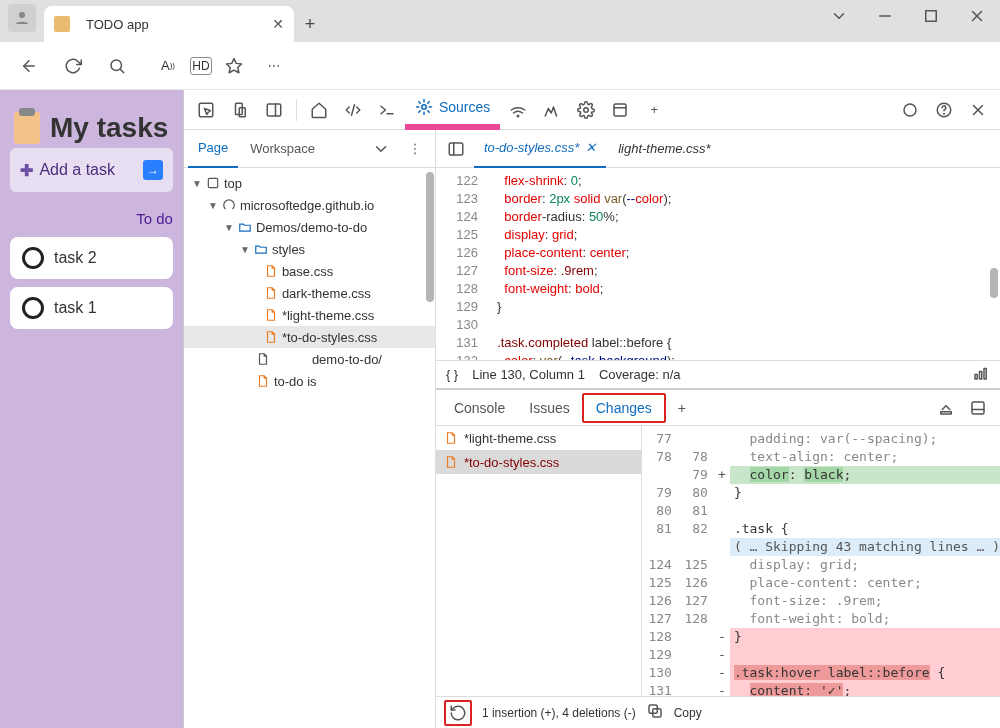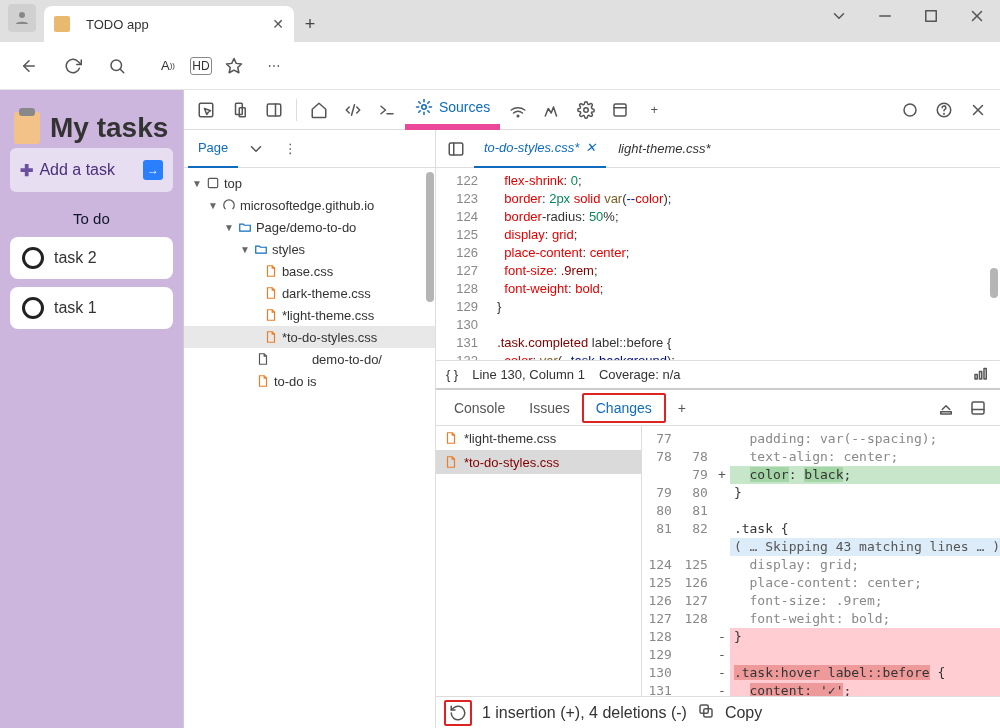--- a/index.html
+++ b/index.html
@@ -27,21 +27,21 @@
 
 
 .main { display:flex; height: calc(728px - 42px - 48px); }
 .page-left { width:252px; background:#CDB6DD; padding:12px 10px; }
 .page-title { display:flex; align-items:center; gap:10px; margin:10px 4px 4px;}
 .page-title .clipboard { width:26px; height:32px; background:#F2C288; border-radius:3px; position:relative;}
 .page-title .clipboard::before { content:""; position:absolute; top:-4px; left:5px; width:16px; height:8px; background:#888; border-radius:3px;}
 .page-title h1 { font-size:28px; font-weight:700; }
 .add-task { background:#E8DEF2; border-radius:6px; padding:12px 10px; display:flex; align-items:center; gap:6px; font-size:16px; color:#4B2E7C;}
 .add-task .go { margin-left:auto; width:20px; height:20px; background:#2A7FFF; border-radius:3px; display:flex; align-items:center; justify-content:center; color:#fff; font-size:12px;}
-.todo-h { text-align:center; margin:18px 0 10px; font-size:15px; color:#0f172a;}
+.todo-h { text-align:right; margin:18px 0 10px; font-size:15px; color:#4c1d95;}
 .task-item { background:#FFF; border-radius:8px; padding:10px 12px; margin-bottom:8px; display:flex; align-items:center; gap:10px; font-size:16px;}
 .task-item .circle { width:22px; height:22px; border:3px solid #222; border-radius:50%; }
 
 
 .devtools { flex:1; display:flex; flex-direction:column; background:#FFF; border-left:1px solid #CCC;}
 .dt-toolbar { height:40px; border-bottom:1px solid #DDD; display:flex; align-items:center; padding:0 6px; gap:2px;}
 .dt-icon { width:32px; height:32px; display:flex; align-items:center; justify-content:center; border-radius:4px; color:#555;}
 .dt-sep { width:1px; height:22px; background:#DDD; margin:0 4px;}
 .dt-tab-active { color:#0F6CBD; border-bottom:6px solid #ec4899; height:40px; display:flex; align-items:center; padding:0 10px; font-size:14px;}
 .dt-tab-active svg { margin-right:6px; }
@@ -82,21 +82,21 @@
 .diff-area { flex:1; display:flex; font-family:Consolas,monospace; font-size:13px; overflow:hidden; position:relative;}
 .diff-gutter { width:36px; text-align:right; padding-right:6px; color:#888; line-height:18px; padding-top:4px;}
 .diff-gutter2 { width:36px; text-align:right; padding-right:6px; color:#888; line-height:18px; padding-top:4px;}
 .diff-sign { width:16px; text-align:center; line-height:18px; padding-top:4px; color:#555;}
 .diff-code { flex:1; line-height:18px; padding-top:4px; white-space:pre;}
 .diff-code .line { height:18px; padding-left:4px;}
 .diff-code .add { background:#C8E6C9;} .diff-code .adds { background:#A5D6A7;}
 .diff-code .del { background:#FFCDD2;} .diff-code .dels { background:#EF9A9A;}
 .diff-code .skip { background:#DCECF9; color:#555; text-align:center; font-style:normal;}
 .diff-code .ctx { color:#888;}
-.drawer-status { height:32px; border-top:1px solid #DDD; display:flex; align-items:center; padding:0 8px; gap:10px; font-size:16px;}
+.drawer-status { height:32px; border-top:1px solid #DDD; display:flex; align-items:center; padding:0 8px; gap:10px; font-size:12px;}
 .revert-box { border:2px solid #D22; width:28px; height:26px; display:flex; align-items:center; justify-content:center; border-radius:2px;}
 
 svg.ico { width:18px; height:18px; stroke:#555; fill:none; stroke-width:2; stroke-linecap:round; stroke-linejoin:round;}
 </style>
 </head>
 <body>
 
 <div class="titlebar">
   <div class="avatar">
       <svg viewBox="0 0 24 24">
@@ -278,20 +278,21 @@
             <line x1="6" y1="6" x2="18" y2="18"></line>
             <line x1="18" y1="6" x2="6" y2="18"></line>
           </svg>
         </div>
     </div>
 
     <div class="dt-body">
       <div class="dt-left-col">
         <div class="nav-tabs">
           <div class="nav-tab active">Page</div>
+          <div class="nav-tab wide">Workspace</div>
           <div class="dt-icon">
               <svg class="ico" viewBox="0 0 24 24">
                 <polyline points="6 9 12 15 18 9"></polyline>
               </svg>
             </div>
           <div class="dt-icon">⋮</div>
         </div>
         <div class="file-tree">
           <div class="tree-scroll"></div>
           <div class="tree-row">
@@ -306,21 +307,21 @@
               <svg class="folder-icon" viewBox="0 0 24 24">
                 <path d="M6 19a9 9 0 1 1 12 0"></path>
               </svg>
               <span>microsoftedge.github.io</span>
             </div>
           <div class="tree-row" style="padding-left:40px;">
               <span class="caret">▼</span>
               <svg class="folder-icon" style="stroke:#0F6CBD" viewBox="0 0 24 24">
                 <path d="M3 7h6l2 2h10v10H3z"></path>
               </svg>
-              <span>Page/demo-to-do</span>
+              <span>Demos/demo-to-do</span>
             </div>
           <div class="tree-row" style="padding-left:56px;">
               <span class="caret">▼</span>
               <svg class="folder-icon" style="stroke:#0F6CBD" viewBox="0 0 24 24">
                 <path d="M3 7h6l2 2h10v10H3z"></path>
               </svg>
               <span>styles</span>
             </div>
           <div class="tree-row" style="padding-left:80px;">
               <svg class="file-icon" viewBox="0 0 24 24">

